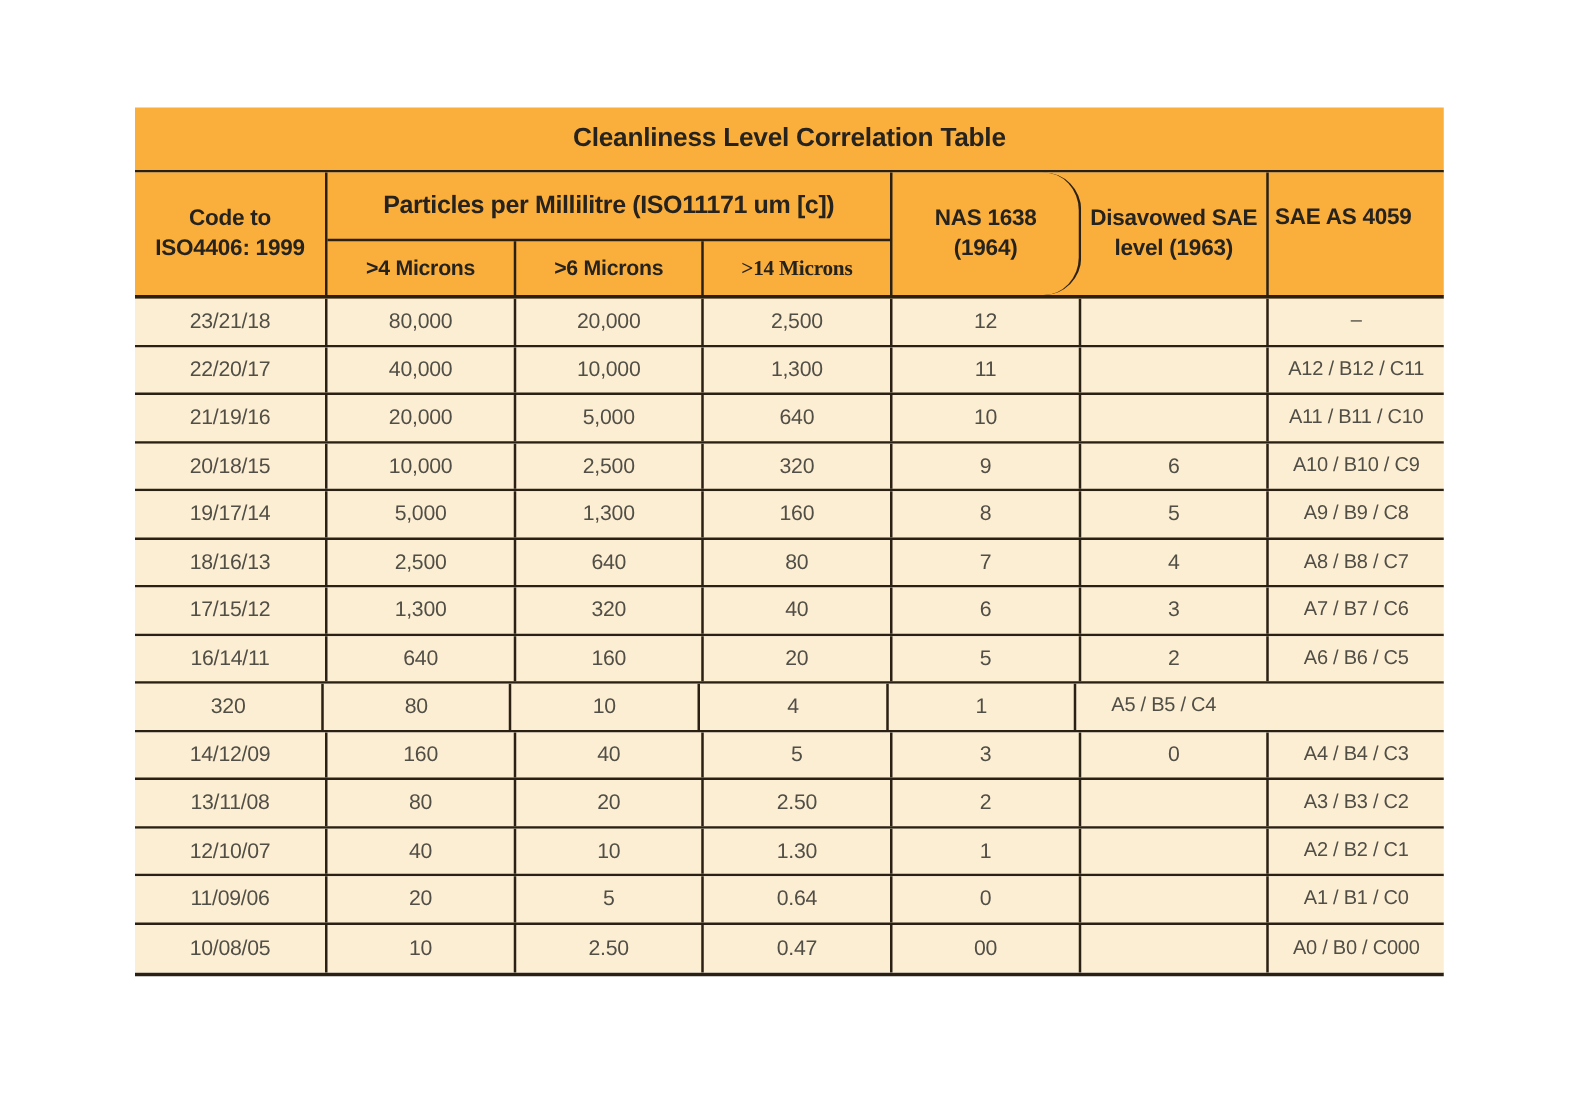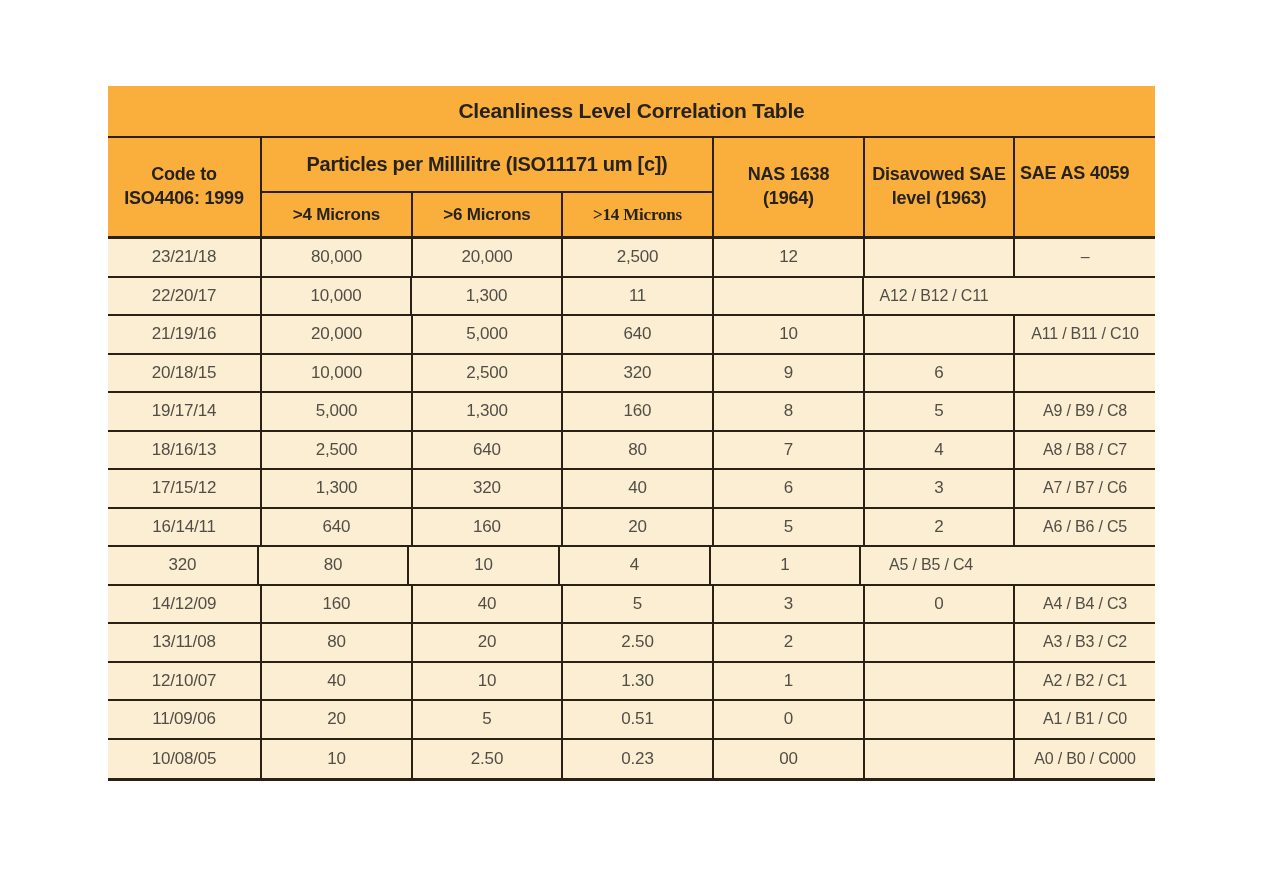--- a/index.html
+++ b/index.html
@@ -29,21 +29,21 @@
 
   
   .theader { display: flex; height: 101px; background: var(--header-bg, #faae3c); border-bottom: 3px solid var(--grid-line, #2a2014); }
   .hcell {
     display: flex; flex-direction: column; align-items: center; justify-content: center;
     font-weight: bold; line-height: 1.32; text-align: center;
     border-right: 2px solid var(--grid-line, #2a2014);
     font-size: 18px; letter-spacing: -0.2px;
   }
   .c0 { width: 154px; }
-  .c4 { width: 151px; }
+  .c4 { width: 151px; border-radius: 30px; }
   .c5 { width: 150px; }
   .c6 { width: 140px; border-right: none; }
   .hgroup { width: 452px; display: flex; flex-direction: column; border-right: 2px solid var(--grid-line, #2a2014); }
   .hgroup-title {
     height: 55px; border-bottom: 2px solid var(--grid-line, #2a2014);
     display: flex; align-items: center; justify-content: center;
     font-weight: bold; font-size: 20px; letter-spacing: -0.3px;
   }
   .hgroup-row { display: flex; flex: 1; }
   .mcell {
@@ -118,20 +118,21 @@
           <div class="cell w0">23/21/18</div>
           <div class="cell w1">80,000</div>
           <div class="cell w2">20,000</div>
           <div class="cell w3">2,500</div>
           <div class="cell w4">12</div>
           <div class="cell w5"></div>
           <div class="cell w6">–</div>
         </div>
         <div class="trow">
           <div class="cell w0">22/20/17</div>
+          <div class="cell w1">40,000</div>
           <div class="cell w2">10,000</div>
           <div class="cell w3">1,300</div>
           <div class="cell w4">11</div>
           <div class="cell w5"></div>
           <div class="cell w6">A12 / B12 / C11</div>
         </div>
         <div class="trow">
           <div class="cell w0">21/19/16</div>
           <div class="cell w1">20,000</div>
           <div class="cell w2">5,000</div>
@@ -140,20 +141,21 @@
           <div class="cell w5"></div>
           <div class="cell w6">A11 / B11 / C10</div>
         </div>
         <div class="trow">
           <div class="cell w0">20/18/15</div>
           <div class="cell w1">10,000</div>
           <div class="cell w2">2,500</div>
           <div class="cell w3">320</div>
           <div class="cell w4">9</div>
           <div class="cell w5">6</div>
+          <div class="cell w6">A10 / B10 / C9</div>
         </div>
         <div class="trow">
           <div class="cell w0">19/17/14</div>
           <div class="cell w1">5,000</div>
           <div class="cell w2">1,300</div>
           <div class="cell w3">160</div>
           <div class="cell w4">8</div>
           <div class="cell w5">5</div>
           <div class="cell w6">A9 / B9 / C8</div>
         </div>
@@ -216,30 +218,30 @@
           <div class="cell w2">10</div>
           <div class="cell w3">1.30</div>
           <div class="cell w4">1</div>
           <div class="cell w5"></div>
           <div class="cell w6">A2 / B2 / C1</div>
         </div>
         <div class="trow">
           <div class="cell w0">11/09/06</div>
           <div class="cell w1">20</div>
           <div class="cell w2">5</div>
-          <div class="cell w3">0.51</div>
+          <div class="cell w3">0.64</div>
           <div class="cell w4">0</div>
           <div class="cell w5"></div>
           <div class="cell w6">A1 / B1 / C0</div>
         </div>
         <div class="trow">
           <div class="cell w0">10/08/05</div>
           <div class="cell w1">10</div>
           <div class="cell w2">2.50</div>
-          <div class="cell w3">0.23</div>
+          <div class="cell w3">0.47</div>
           <div class="cell w4">00</div>
           <div class="cell w5"></div>
           <div class="cell w6">A0 / B0 / C000</div>
         </div>
       </div>
 
   </div>
 </div>
 
 </body></html>

